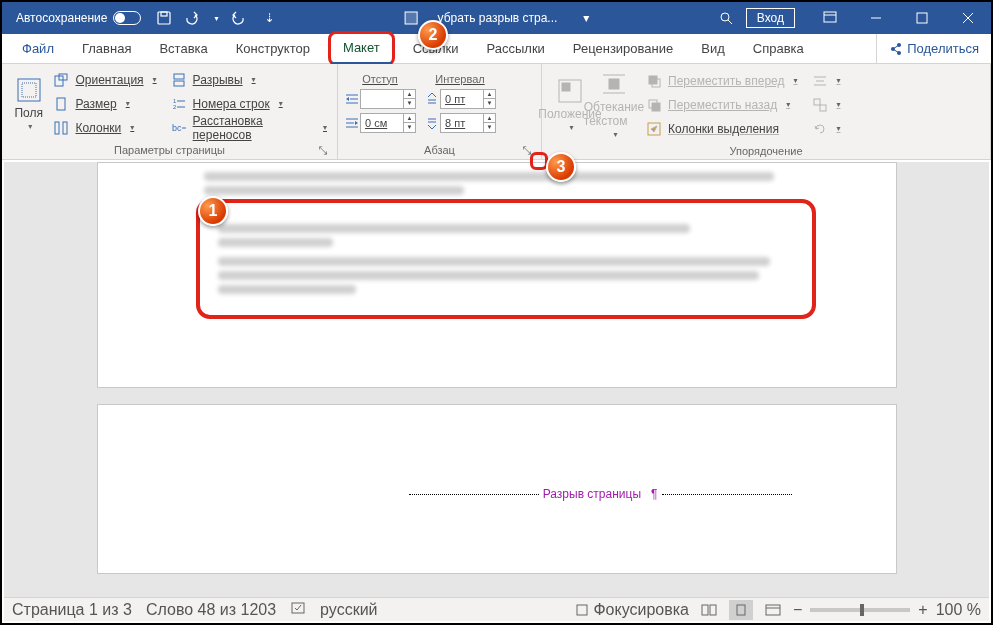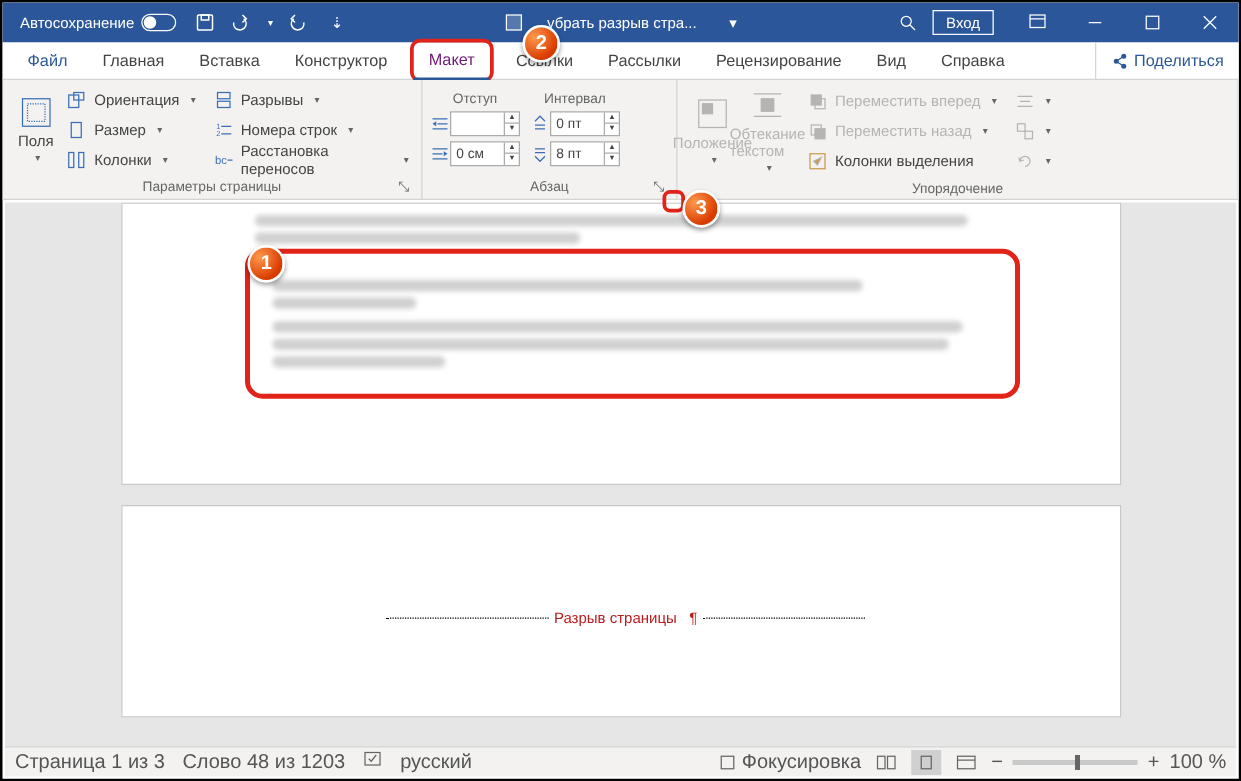--- a/index.html
+++ b/index.html
@@ -19,52 +19,52 @@
 .login-btn { border:1px solid #fff; padding:2px 10px; font-size:12px; margin-right:12px; cursor:pointer; }
 .win-btn { width:46px; height:32px; display:flex; align-items:center; justify-content:center; cursor:pointer; }
 .win-btn svg { stroke:#fff; fill:none; }
 
 
 .tabs { height: 30px; background:#fff; border-bottom:1px solid #d4d4d4; display:flex; align-items:stretch; font-size:13px; color:#444; padding-left:6px; position: relative; z-index: 0; }
 .tab { padding:0 14px; display:flex; align-items:center; cursor:pointer; }
 .tab.file { color:#2b579a; font-weight:400; }
 .tab.share { margin-left:auto; color:#2b579a; display:flex; gap:4px; align-items:center; padding:0 12px; border-left:1px solid #d4d4d4; }
 .tab-active-wrap { border:3px solid #e2231a; border-radius:8px; padding:0; margin:-3px 4px; display:flex; align-items:center; position:relative; z-index: 5; }
-.tab-active { padding:0 12px; display:flex; align-items:center; height:30px; border-bottom:2px solid #2b579a; color:#701a75; }
+.tab-active { padding:0 12px; display:flex; align-items:center; height:30px; border-bottom:2px solid #2b579a; color:#14532d; }
 
 
 .ribbon { height: 96px; background:#f3f2f1; border-bottom:1px solid #d4d4d4; display:flex; font-size:12px; color:#444; position: relative; }
 .group { border-right:1px solid #d4d4d4; display:flex; flex-direction:column; padding:2px 6px 0; }
 .group-body { flex:1; display:flex; }
 .group-label { height:18px; font-size:11px; color:#666; display:flex; justify-content:center; align-items:center; gap:4px; position:relative; }
 .launcher { position:absolute; right:2px; width:12px; height:12px; display:flex; align-items:center; justify-content:center; cursor:pointer; }
 .rbtn-lg { width:44px; display:flex; flex-direction:column; align-items:center; justify-content:center; gap:2px; cursor:pointer; padding:4px 2px; }
 .rbtn-lg .ic { width:28px; height:28px; }
 .rbtn-sm { display:flex; align-items:center; gap:6px; cursor:pointer; padding:2px 4px; height:24px; }
 .rbtn-sm .ic { width:16px; height:16px; flex-shrink:0; }
-.col { display:flex; flex-direction:column; justify-content:center; }
+.col { display:flex; flex-direction:column; justify-content:center;text-decoration:underline; }
 .chev { font-size:8px; color:#666; margin-left:3px; }
 .spin-label { font-size:11px; color:#666; text-align:center; margin-bottom:2px; }
 .spin-row { display:flex; align-items:center; gap:0; margin:2px 0; }
 .spin-ic { width:16px; height:16px; }
 .spin-box { width:56px; height:20px; border:1px solid #ababab; background:#fff; display:flex; align-items:center; padding:0 4px; font-size:11px; position:relative; }
 .spin-arrows { position:absolute; right:0; top:0; bottom:0; width:12px; border-left:1px solid #ababab; display:flex; flex-direction:column; }
 .spin-arrows div { flex:1; display:flex; align-items:center; justify-content:center; font-size:6px; cursor:pointer; }
 .spin-arrows div:first-child { border-bottom:1px solid #ababab; }
 .grey { color:#b5b4b2; }
 .grey svg { stroke:#b5b4b2; fill:#b5b4b2; }
 
 
 .docarea { position:absolute; top:160px; bottom:24px; left:2px; right:2px; background:#e6e6e6; overflow:hidden; }
 .page { background:#fff; border:1px solid #c8c8c8; margin:0 auto; width:800px; position:relative; }
 .page1 { height:226px; margin-top:0; }
 .page2 { height:170px; margin-top:16px; }
 .blur-line { height:9px; background:#d0d0d0; border-radius:4px; filter:blur(2px); margin:5px 0; }
 .selection-box { position:absolute; border:4px solid #e2231a; border-radius:14px; left:98px; top:36px; width:620px; height:120px; padding:16px 18px; }
-.pgbreak { text-align:center; font-size:12px; color:#b91c1c; position:absolute; top:82px; left:108px; right:100px; }
+.pgbreak { text-align:right; font-size:12px; color:#a21caf; position:absolute; top:82px; left:108px; right:100px; }
 .pgbreak::before, .pgbreak::after { content:""; display:inline-block; width:130px; border-bottom:1px dotted #000; vertical-align:middle; margin:0 4px; }
 
 
 .statusbar { position:absolute; bottom:2px; left:2px; right:2px; height:24px; background:#f3f2f1; border-top:1px solid #d4d4d4; display:flex; align-items:center; font-size:16px; color:#555; padding:0 8px; gap:14px; }
 .sb-right { margin-left:auto; display:flex; align-items:center; gap:8px; }
 .view-btn { width:24px; height:20px; display:flex; align-items:center; justify-content:center; cursor:pointer; }
 .view-btn.active { background:#d0d0d0; }
 .zoom-slider { width:100px; height:4px; background:#c8c8c8; position:relative; }
 .zoom-slider::after { content:""; position:absolute; left:50%; top:-4px; width:4px; height:12px; background:#666; }
 

